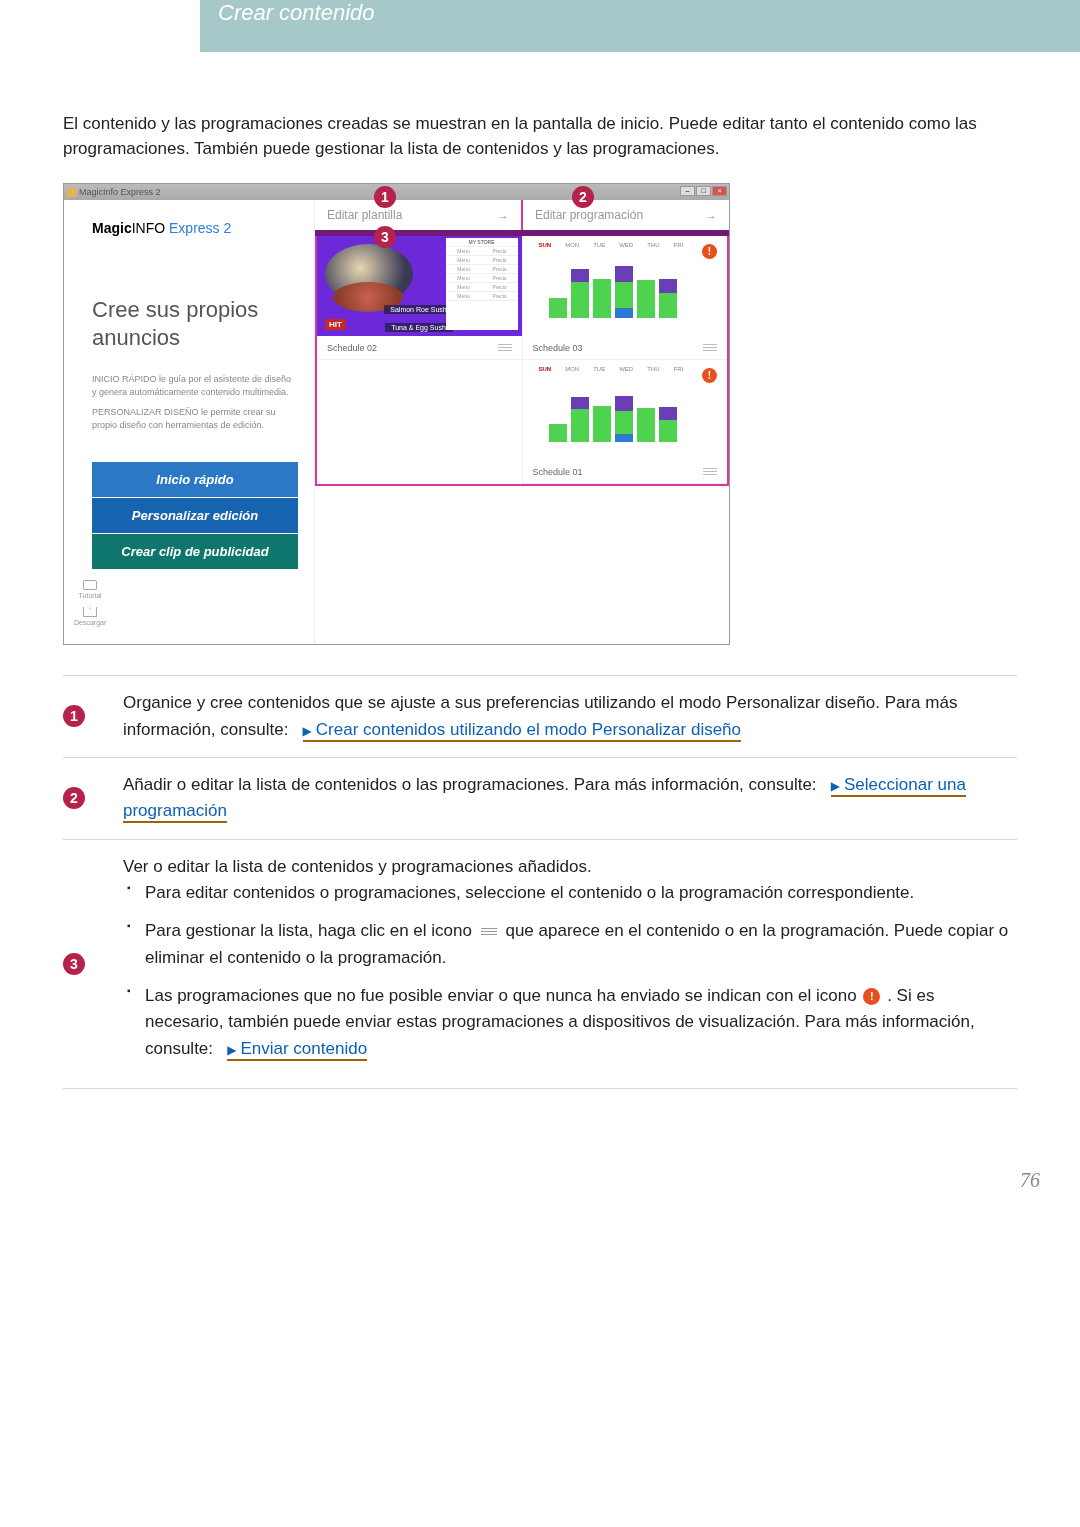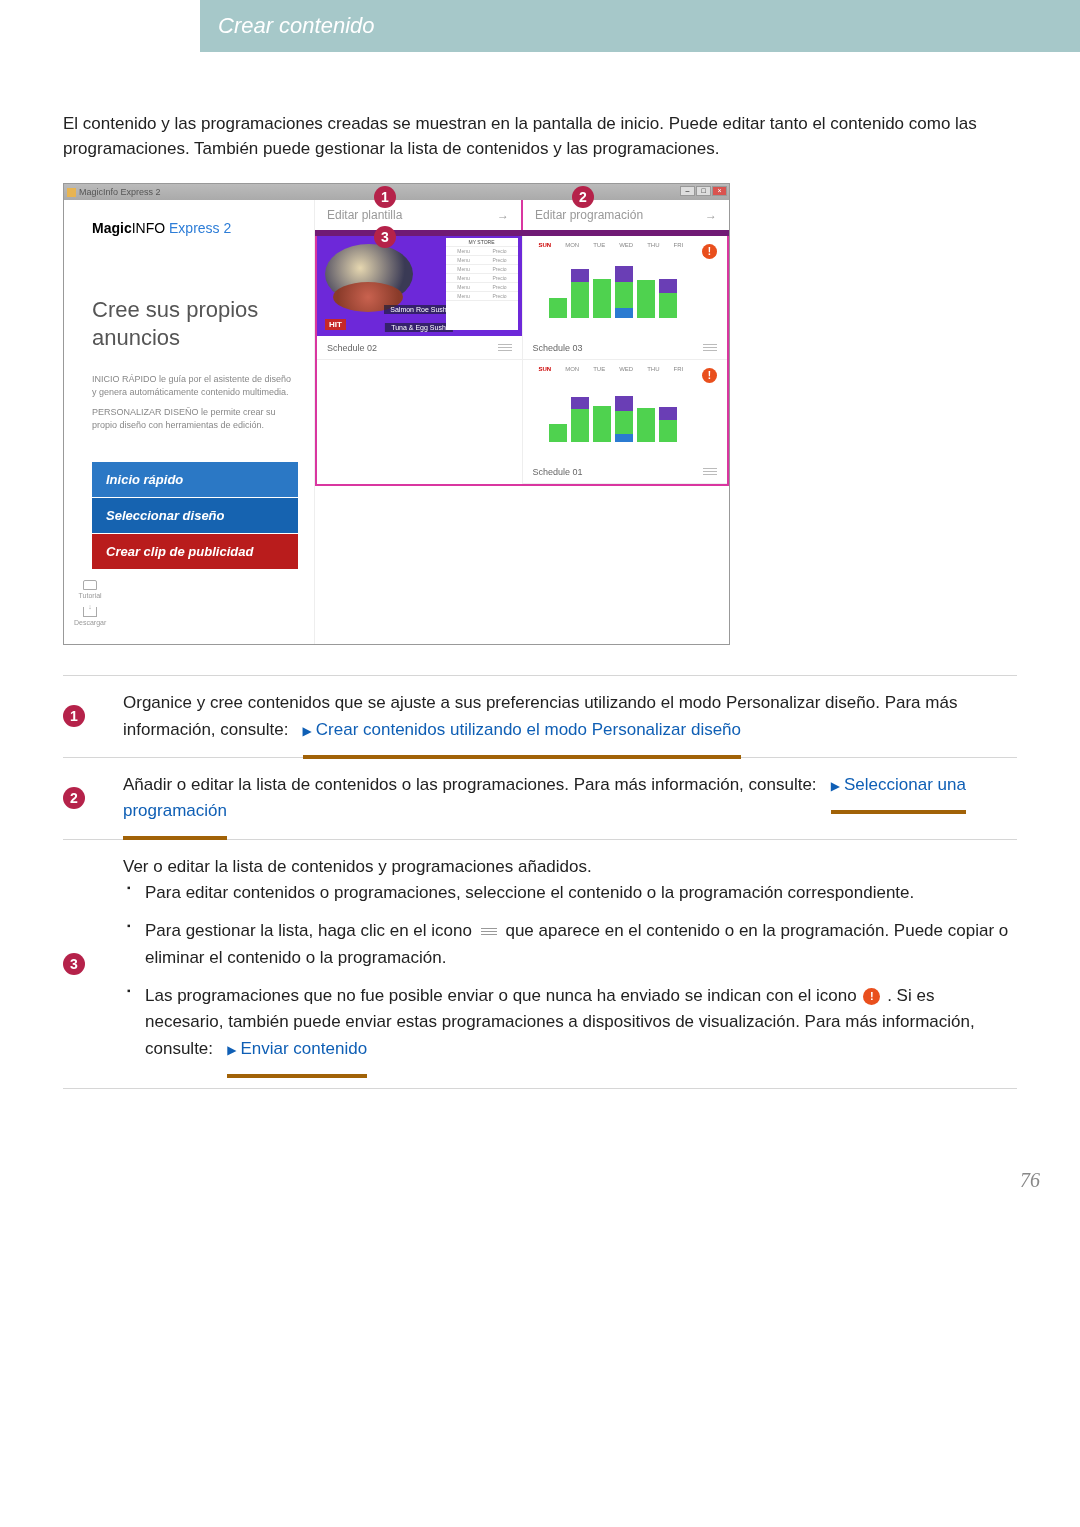--- a/index.html
+++ b/index.html
@@ -1,18 +1,18 @@
 <!DOCTYPE html>
 <html><head>
 <meta charset="utf-8">
 <style>
   * { box-sizing: border-box; margin: 0; padding: 0; }
   body { font-family: Arial, Helvetica, sans-serif; background: #fff; width: 1080px; }
   
-  .header-bar { background: #a6c8c9; height: 52px; display: flex; align-items: center; }
+  .header-bar { background: #a6c8c9; height: 52px; display: flex; }
   .header-tab { background: #fff; width: 200px; height: 52px; margin-left: 0; }
   .header-title { color: #fff; font-size: 22px; font-style: italic; padding-left: 18px; }
   
   .content { padding: 60px 63px 40px 63px; }
   
   .main-heading { color: #0f5fb5; font-size: 37px; font-weight: bold; margin-bottom: 30px; }
   .intro-text { color: #222; font-size: 17px; line-height: 1.45; margin-bottom: 22px; }
   
   .screenshot-box { border: 1px solid #999; width: 667px; height: 462px; position: relative; background: #fff; margin-bottom: 30px; }
   .titlebar { height: 16px; background: linear-gradient(#bbb,#aaa); display: flex; align-items: center; }
@@ -25,24 +25,24 @@
   .app-body { display: flex; height: calc(100% - 16px); }
   .sidebar { width: 250px; padding: 20px 16px 10px 28px; position: relative; }
   .logo { font-size: 14px; margin-bottom: 60px; }
   .logo .m { font-weight: bold; }
   .logo .info { font-weight: normal; }
   .logo .express { color: #2d7dd7; }
   .slogan { font-size: 22px; color: #555; line-height: 1.25; font-weight: 300; margin-bottom: 22px; }
   .desc-text { font-size: 9px; color: #888; line-height: 1.4; margin-bottom: 8px; }
   
   .btn-stack { margin-top: 30px; }
-  .action-btn { color: #fff; padding: 10px 14px; text-align: left; font-size: 13px; font-style: italic; font-weight: bold; margin-bottom: 1px; }
+  .action-btn { color: #fff; padding: 10px 4px; text-align: center; font-size: 13px; font-style: italic; font-weight: bold; margin-bottom: 1px; }
   .btn-blue1 { background: #2b78c5; }
   .btn-blue2 { background: #1663b0; }
-  .btn-blue3 { background: #b91c1c; }
+  .btn-blue3 { background: #0f766e; }
   
   .side-icons { position: absolute; left: 10px; bottom: 10px; }
   .side-icon-item { text-align: center; color: #999; font-size: 7px; margin-bottom: 8px; }
   .side-icon-shape { width: 14px; height: 10px; border: 1px solid #aaa; border-radius: 2px 2px 0 0; margin: 0 auto 2px auto; }
   
   .main-area { flex: 1; border-left: 1px solid #eee; }
   .panel-tabs { display: flex; border-bottom: 6px solid #701a75; }
   .panel-tab { flex: 1; padding: 8px 12px; font-size: 12px; color: #999; display: flex; justify-content: space-between; align-items: center; border-right: 2px solid #d936a0; }
   .panel-tab:last-child { border-right: none; }
   
@@ -76,21 +76,21 @@
   .co3 { top: 42px; left: 310px; }
   
   hr.sep { border: none; border-top: 1px solid #d6d6d6; margin: 0; }
   
   .explain-table { width: 100%; border-collapse: collapse; margin-top: 0; }
   .explain-table td { padding: 14px 0; vertical-align: top; font-size: 17px; line-height: 1.55; color: #222; }
   .explain-table tr { border-bottom: 1px solid #d6d6d6; }
   .num-cell { width: 60px; text-align: left; vertical-align: middle !important; }
   .num-badge { display: inline-block; width: 22px; height: 22px; border-radius: 50%; background: #b5224a; color: #fff; font-weight: bold; font-size: 14px; text-align: center; line-height: 22px; }
   
-  .link-play { color: #0f5fb5; border-bottom: 4px solid #a16207; padding-bottom: 16px; text-align: center; }
+  .link-play { color: #0f5fb5; border-bottom: 2px solid #a16207; padding-bottom: 1px; text-align: center; }
   .play-tri::before { content: "▶"; font-size: 12px; margin-right: 4px; }
   
   ul.bullets { list-style: none; padding-left: 22px; }
   ul.bullets li { position: relative; margin-bottom: 12px; }
   ul.bullets li::before { content: "▪"; position: absolute; left: -18px; top: 0; font-size: 10px; }
   
   .inline-hamburger { display: inline-block; vertical-align: middle; width: 16px; margin: 0 4px; }
   .inline-hamburger span { display: block; height: 1px; background: #999; margin: 2px 0; }
   .inline-warn { display: inline-block; width: 17px; height: 17px; border-radius: 50%; background: #e94f1d; color: #fff; font-size: 11px; text-align: center; line-height: 17px; font-weight: bold; vertical-align: middle; margin: 0 2px; }
   
@@ -125,21 +125,21 @@
     <div class="app-body">
       <div class="sidebar">
         <div class="logo">
           <span class="m">Magic</span><span class="info">INFO</span><span class="express"> Express 2</span>
         </div>
         <div class="slogan">Cree sus propios anuncios</div>
         <div class="desc-text">INICIO RÁPIDO le guía por el asistente de diseño y genera automáticamente contenido multimedia.</div>
         <div class="desc-text">PERSONALIZAR DISEÑO le permite crear su propio diseño con herramientas de edición.</div>
         <div class="btn-stack">
           <div class="action-btn btn-blue1">Inicio rápido</div>
-          <div class="action-btn btn-blue2">Seleccionar diseño</div>
+          <div class="action-btn btn-blue2">Personalizar edición</div>
           <div class="action-btn btn-blue3">Crear clip de publicidad</div>
         </div>
         <div class="side-icons">
           <div class="side-icon-item"><div class="side-icon-shape"></div><span>Tutorial</span></div>
           <div class="side-icon-item"><div class="side-icon-shape" style="border-radius:0;border-top:none;position:relative">
                 <span style="position:absolute;left:4px;top:-4px">↓</span>
               </div><span>Descargar</span></div>
         </div>
       </div>
 

